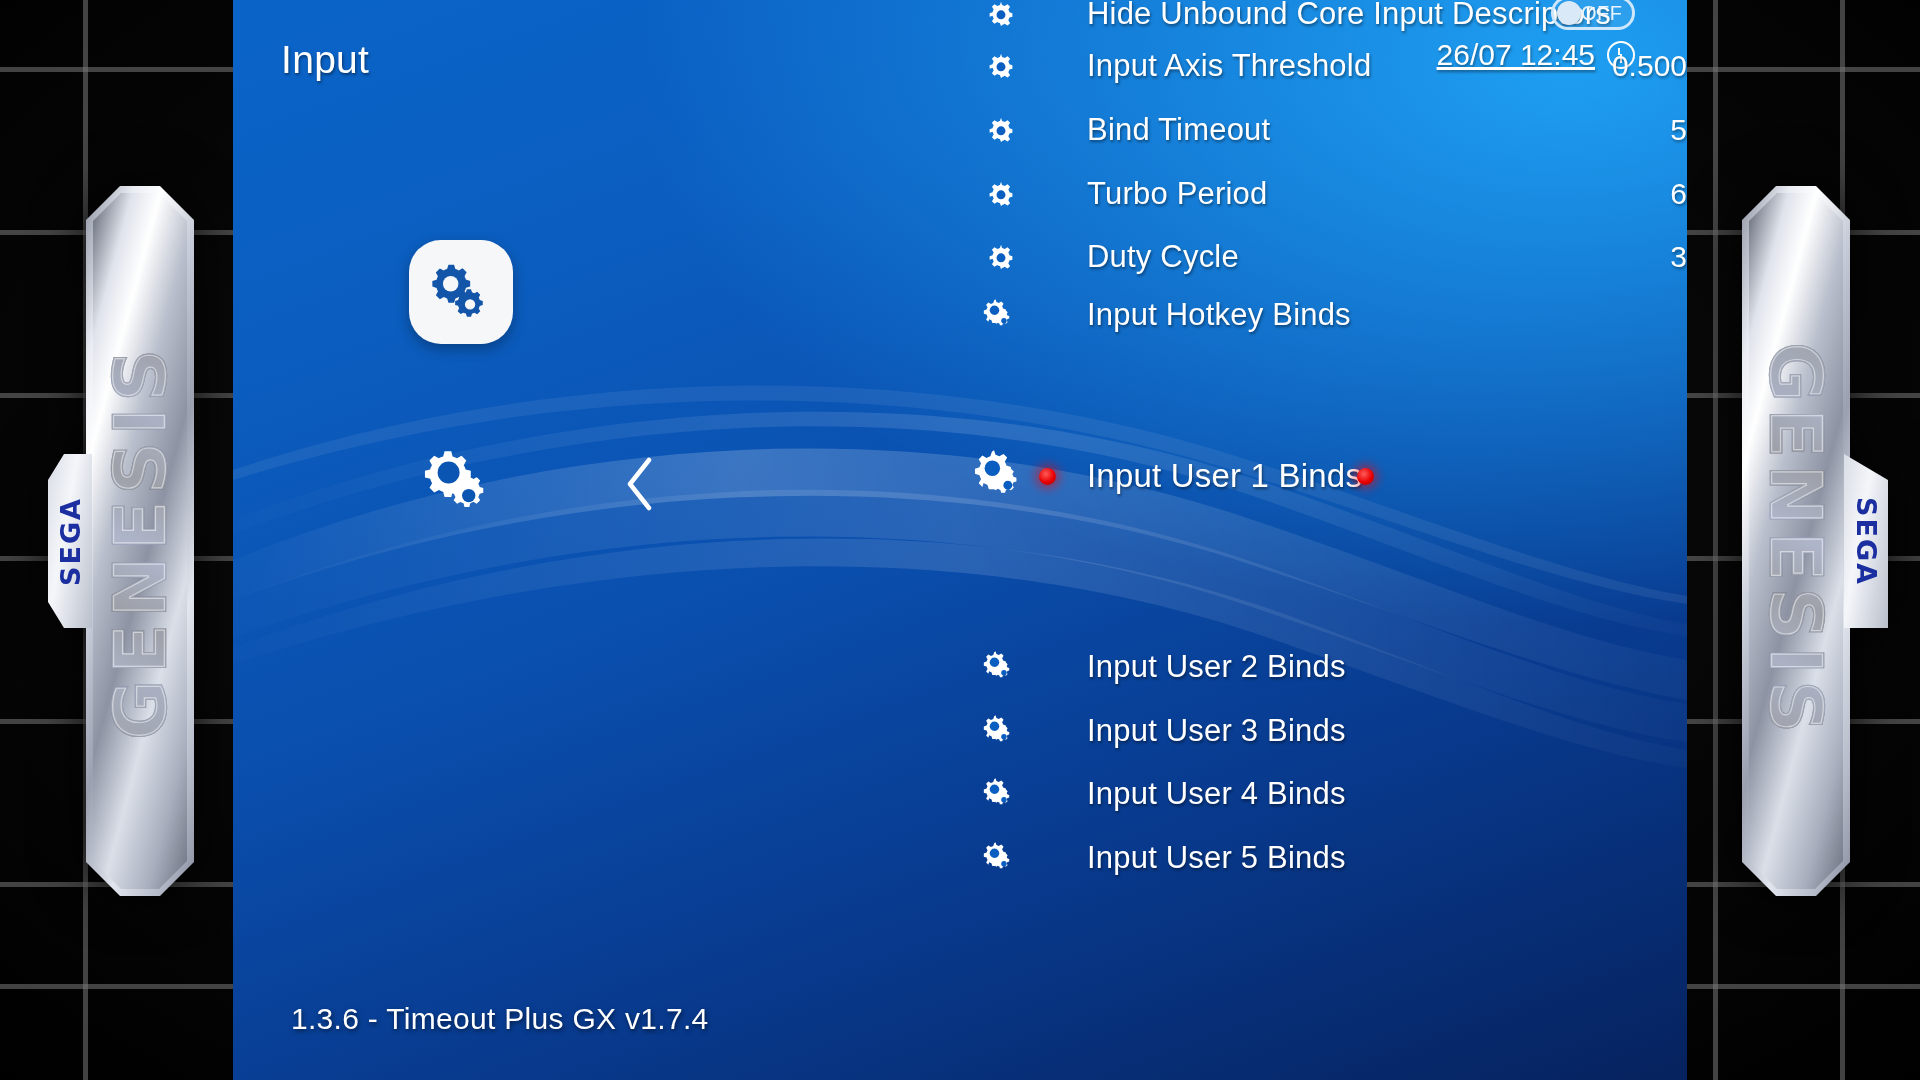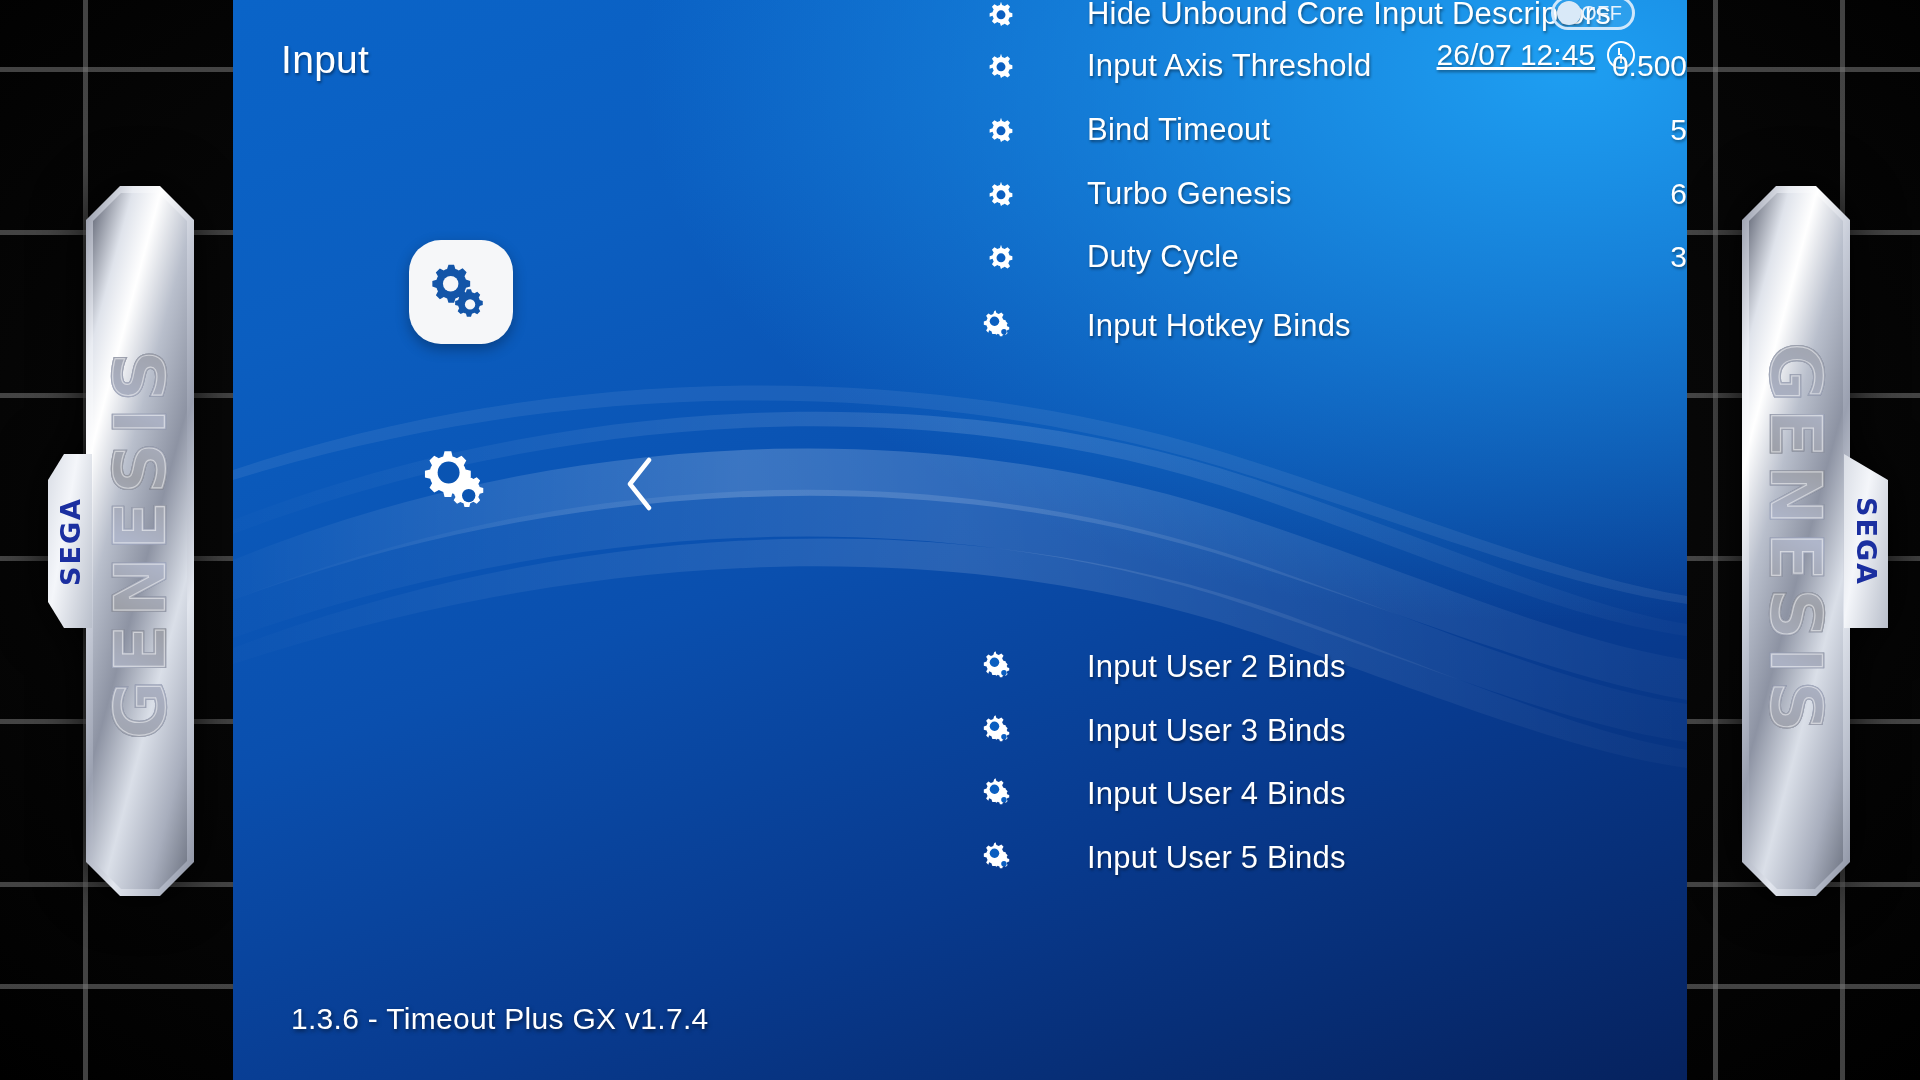--- a/index.html
+++ b/index.html
@@ -367,47 +367,63 @@
     <span class="row-label">Bind Timeout</span>
     <span class="row-value">5</span>
   </div>
       <div class="row" style="top: 162px;">
     <span class="row-icon">
           <svg width="26" height="26" viewBox="0 0 64 64">
     <path fill="#ffffff" d="M32 2l2.6 7.6a23 23 0 0 1 6.5 2.7L48.2 8l6.1 6.1-4.3 7.1a23 23 0 0 1 2.7 6.5L60 30v8.6l-7.3 2.3a23 23 0 0 1-2.7 6.5l4.3 7.1-6.1 6.1-7.1-4.3c-2 1.2-4.2 2.1-6.5 2.7L32 62l-2.6-7.6a23 23 0 0 1-6.5-2.7l-7.1 4.3-6.1-6.1 4.3-7.1a23 23 0 0 1-2.7-6.5L4 38.6V30l7.3-2.3c.6-2.3 1.5-4.5 2.7-6.5L9.7 14.1l6.1-6.1 7.1 4.3c2-1.2 4.2-2.1 6.5-2.7z"></path>
     <circle cx="32" cy="34" r="11" fill="#0a5ec0"></circle>
   </svg>
         </span>
-    <span class="row-label">Turbo Genesis</span>
+    <span class="row-label">Turbo Period</span>
     <span class="row-value">6</span>
   </div>
       <div class="row" style="top: 225px;">
     <span class="row-icon">
           <svg width="26" height="26" viewBox="0 0 64 64">
     <path fill="#ffffff" d="M32 2l2.6 7.6a23 23 0 0 1 6.5 2.7L48.2 8l6.1 6.1-4.3 7.1a23 23 0 0 1 2.7 6.5L60 30v8.6l-7.3 2.3a23 23 0 0 1-2.7 6.5l4.3 7.1-6.1 6.1-7.1-4.3c-2 1.2-4.2 2.1-6.5 2.7L32 62l-2.6-7.6a23 23 0 0 1-6.5-2.7l-7.1 4.3-6.1-6.1 4.3-7.1a23 23 0 0 1-2.7-6.5L4 38.6V30l7.3-2.3c.6-2.3 1.5-4.5 2.7-6.5L9.7 14.1l6.1-6.1 7.1 4.3c2-1.2 4.2-2.1 6.5-2.7z"></path>
     <circle cx="32" cy="34" r="11" fill="#0a5ec0"></circle>
   </svg>
         </span>
     <span class="row-label">Duty Cycle</span>
     <span class="row-value">3</span>
   </div>
-      <div class="row" style="top: 294px;">
+      <div class="row" style="top: 283px;">
     <span class="row-icon">
           <svg width="38" height="38" viewBox="0 0 64 64">
     <g fill="#ffffff">
       <path d="M24 3l2 6a18 18 0 0 1 5 2.1L36.6 8l4.8 4.8-3.1 5.6c.9 1.5 1.6 3.2 2.1 5l6 2v6.8l-6 2c-.5 1.8-1.2 3.5-2.1 5l3.1 5.6-4.8 4.8-5.6-3.1c-1.5.9-3.2 1.6-5 2.1l-2 6h-6.8l-2-6a18 18 0 0 1-5-2.1L8.6 51.7 3.8 46.9l3.1-5.6a18 18 0 0 1-2.1-5l-6-2V27.5l6-2c.5-1.8 1.2-3.5 2.1-5L3.8 14.9l4.8-4.8 5.6 3.1c1.5-.9 3.2-1.6 5-2.1l2-6z" transform="translate(4,3) scale(0.78)"></path>
       <path d="M49 38l1 3.6c1 .3 2 .8 3 1.4l3.3-1.8 3.4 3.4-1.8 3.3c.6 1 1.1 2 1.4 3L62.9 52v4.8l-3.6 1c-.3 1-.8 2-1.4 3l1.8 3.3-3.4 3.4-3.3-1.8c-1 .6-2 1.1-3 1.4L49 70.7h-4.8l-1-3.6c-1-.3-2-.8-3-1.4l-3.3 1.8-3.4-3.4 1.8-3.3c-.6-1-1.1-2-1.4-3L30.3 56.8V52l3.6-1c.3-1 .8-2 1.4-3l-1.8-3.3 3.4-3.4 3.3 1.8c1-.6 2-1.1 3-1.4l1-3.7z" transform="translate(-7,-10) scale(0.84)"></path>
     </g>
     <circle cx="21" cy="24" r="8" fill="#0a5ec0"></circle>
     <circle cx="37" cy="41.5" r="4.6" fill="#0a5ec0"></circle>
   </svg>
         </span>
     <span class="row-label">Input Hotkey Binds</span>
     <span class="row-value"></span>
   </div>
+      <div class="row selected" style="top: 444px;">
+    <span class="row-icon">
+          <svg width="62" height="62" viewBox="0 0 64 64">
+    <g fill="#ffffff">
+      <path d="M24 3l2 6a18 18 0 0 1 5 2.1L36.6 8l4.8 4.8-3.1 5.6c.9 1.5 1.6 3.2 2.1 5l6 2v6.8l-6 2c-.5 1.8-1.2 3.5-2.1 5l3.1 5.6-4.8 4.8-5.6-3.1c-1.5.9-3.2 1.6-5 2.1l-2 6h-6.8l-2-6a18 18 0 0 1-5-2.1L8.6 51.7 3.8 46.9l3.1-5.6a18 18 0 0 1-2.1-5l-6-2V27.5l6-2c.5-1.8 1.2-3.5 2.1-5L3.8 14.9l4.8-4.8 5.6 3.1c1.5-.9 3.2-1.6 5-2.1l2-6z" transform="translate(4,3) scale(0.78)"></path>
+      <path d="M49 38l1 3.6c1 .3 2 .8 3 1.4l3.3-1.8 3.4 3.4-1.8 3.3c.6 1 1.1 2 1.4 3L62.9 52v4.8l-3.6 1c-.3 1-.8 2-1.4 3l1.8 3.3-3.4 3.4-3.3-1.8c-1 .6-2 1.1-3 1.4L49 70.7h-4.8l-1-3.6c-1-.3-2-.8-3-1.4l-3.3 1.8-3.4-3.4 1.8-3.3c-.6-1-1.1-2-1.4-3L30.3 56.8V52l3.6-1c.3-1 .8-2 1.4-3l-1.8-3.3 3.4-3.4 3.3 1.8c1-.6 2-1.1 3-1.4l1-3.7z" transform="translate(-7,-10) scale(0.84)"></path>
+    </g>
+    <circle cx="21" cy="24" r="8" fill="#0a5ec0"></circle>
+    <circle cx="37" cy="41.5" r="4.6" fill="#0a5ec0"></circle>
+  </svg>
+        </span>
+    <span class="row-label">Input User 1 Binds</span>
+    <span class="row-value"></span>
+  <span class="sel-dot left"></span>
+        <span class="sel-dot right"></span>
+      </div>
       <div class="row" style="top: 635px; text-align: right;">
     <span class="row-icon">
           <svg width="38" height="38" viewBox="0 0 64 64">
     <g fill="#ffffff">
       <path d="M24 3l2 6a18 18 0 0 1 5 2.1L36.6 8l4.8 4.8-3.1 5.6c.9 1.5 1.6 3.2 2.1 5l6 2v6.8l-6 2c-.5 1.8-1.2 3.5-2.1 5l3.1 5.6-4.8 4.8-5.6-3.1c-1.5.9-3.2 1.6-5 2.1l-2 6h-6.8l-2-6a18 18 0 0 1-5-2.1L8.6 51.7 3.8 46.9l3.1-5.6a18 18 0 0 1-2.1-5l-6-2V27.5l6-2c.5-1.8 1.2-3.5 2.1-5L3.8 14.9l4.8-4.8 5.6 3.1c1.5-.9 3.2-1.6 5-2.1l2-6z" transform="translate(4,3) scale(0.78)"></path>
       <path d="M49 38l1 3.6c1 .3 2 .8 3 1.4l3.3-1.8 3.4 3.4-1.8 3.3c.6 1 1.1 2 1.4 3L62.9 52v4.8l-3.6 1c-.3 1-.8 2-1.4 3l1.8 3.3-3.4 3.4-3.3-1.8c-1 .6-2 1.1-3 1.4L49 70.7h-4.8l-1-3.6c-1-.3-2-.8-3-1.4l-3.3 1.8-3.4-3.4 1.8-3.3c-.6-1-1.1-2-1.4-3L30.3 56.8V52l3.6-1c.3-1 .8-2 1.4-3l-1.8-3.3 3.4-3.4 3.3 1.8c1-.6 2-1.1 3-1.4l1-3.7z" transform="translate(-7,-10) scale(0.84)"></path>
     </g>
     <circle cx="21" cy="24" r="8" fill="#0a5ec0"></circle>
     <circle cx="37" cy="41.5" r="4.6" fill="#0a5ec0"></circle>
   </svg>

